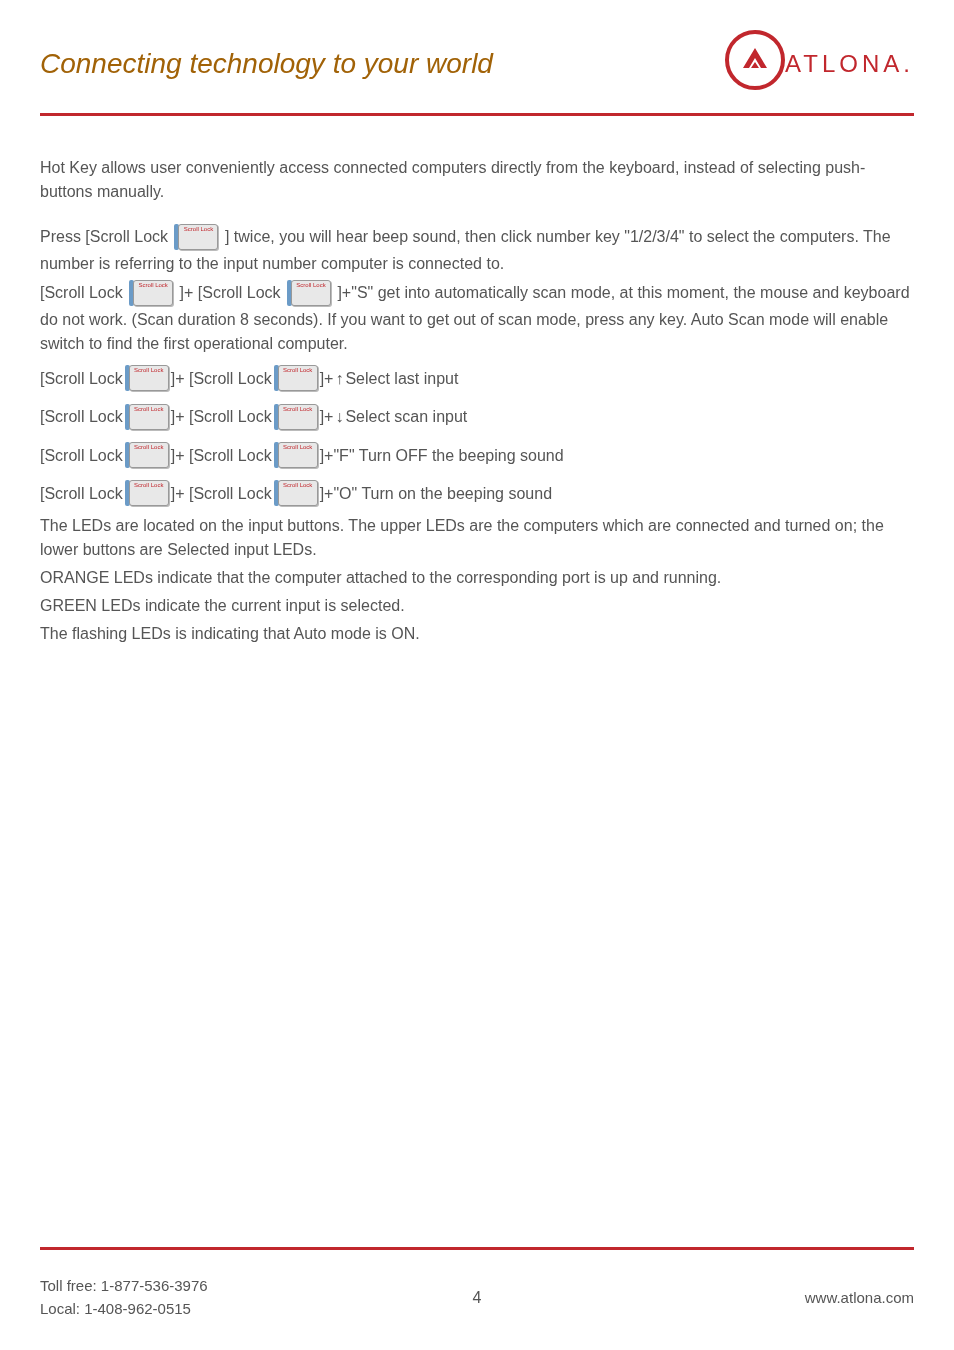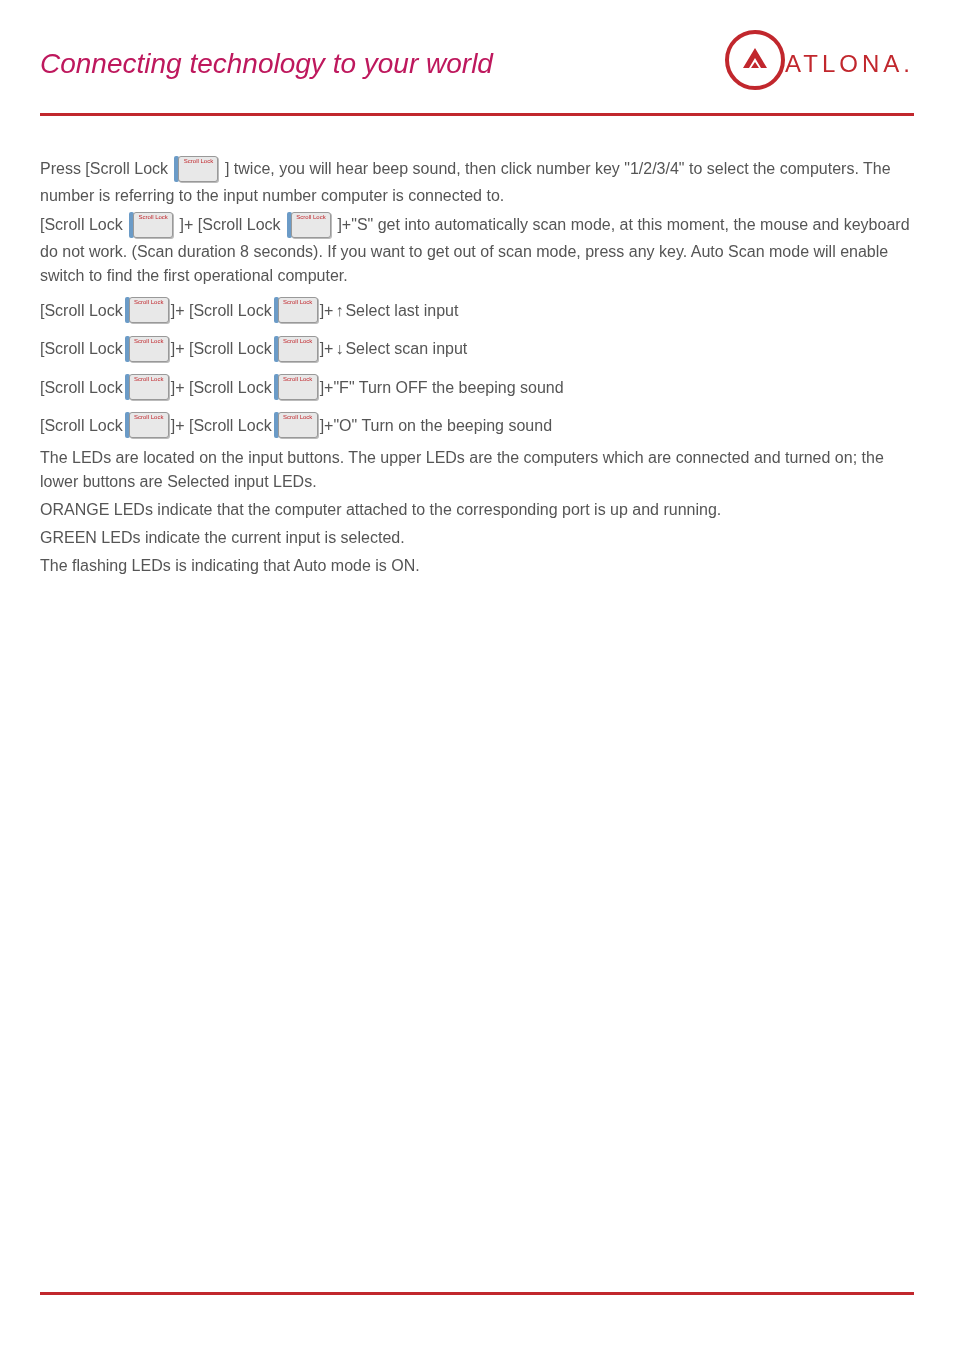--- a/index.html
+++ b/index.html
@@ -24,21 +24,21 @@
       display: flex;
       justify-content: space-between;
       align-items: center;
       border-bottom: 3px solid #c1272d;
       padding-bottom: 15px;
       margin-bottom: 40px;
     }
     .tagline {
       font-size: 28px;
       font-style: italic;
-      color: #be185d;
+      color: #a16207;
       font-weight: 400;
     }
     .logo {
       display: flex;
       flex-direction: row;
       align-items: center;
     }
     .logo-icon {
       width: 60px;
       height: 60px;
@@ -165,20 +165,21 @@
           <path d="M 20 8 L 32 28 L 26 28 L 20 18 L 14 28 L 8 28 Z M 20 22 L 24 28 L 16 28 Z" fill="#c1272d"></path>
         </svg>
       </div>
       <div>
         <span class="logo-text">ATLONA</span><span class="logo-text dot">.</span>
       </div>
     </div>
   </div>
 
 
+  <div class="body-text">Hot Key allows user conveniently access connected computers directly from the keyboard, instead of selecting push-buttons manually.</div>
 
   <div class="body-text" style="margin-top:20px;">
     <span>Press [Scroll Lock </span>
     <span class="key-icon">
       <span class="key-indicator"></span><span class="key-box"></span><span class="key-label">Scroll Lock</span>
     </span>
     <span> ] twice, you will hear beep sound, then click number key "1/2/3/4" to select the computers. The number is referring to the input number computer is connected to.</span>
   </div>
 
   <div class="body-text" style="margin-top:4px;">
@@ -263,15 +264,23 @@
 
   <div id="led-lines">
       <div class="body-text">The LEDs are located on the input buttons. The upper LEDs are the computers which are connected and turned on; the lower buttons are Selected input LEDs.</div>
       <div class="body-text">ORANGE LEDs indicate that the computer attached to the corresponding port is up and running.</div>
       <div class="body-text">GREEN LEDs indicate the current input is selected.</div>
       <div class="body-text">The flashing LEDs is indicating that Auto mode is ON.</div>
     </div>
 
   <div class="footer">
     <div class="footer-divider"></div>
+    <div class="footer-content">
+      <div class="footer-left">
+        <div>Toll free: 1-877-536-3976</div>
+        <div>Local: 1-408-962-0515</div>
+      </div>
+      <div class="footer-center">4</div>
+      <div class="footer-right">www.atlona.com</div>
+    </div>
   </div>
 
 </div>
 
 </body></html>

